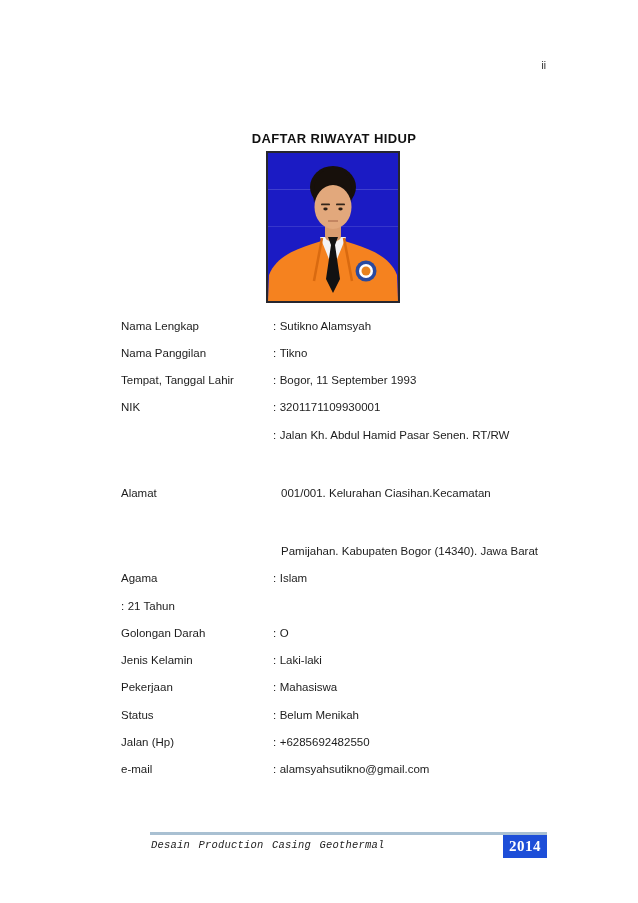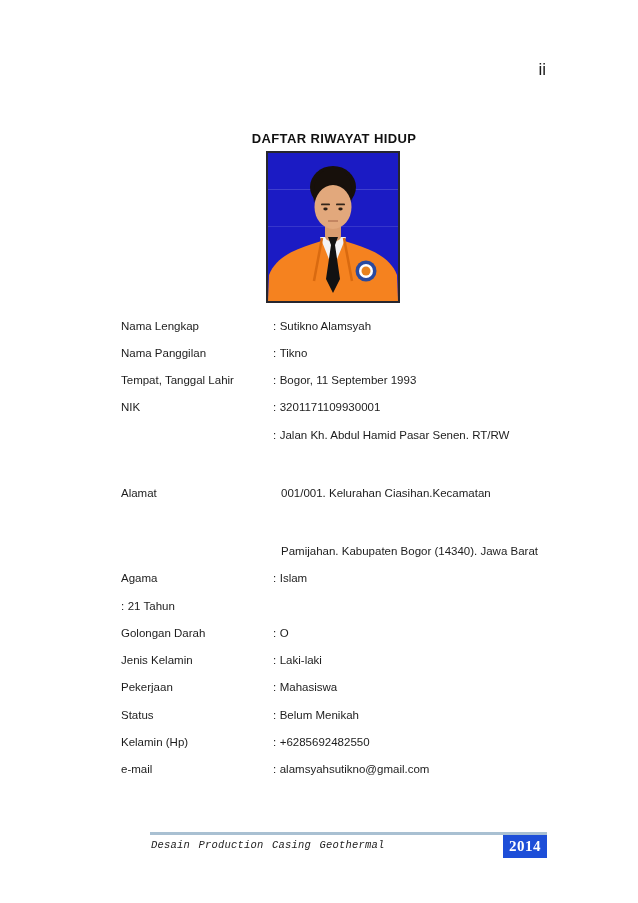--- a/index.html
+++ b/index.html
@@ -9,21 +9,21 @@
     height: 903px;
     background: #ffffff;
     font-family: "Liberation Sans", sans-serif;
     color: #1a1a1a;
     overflow: hidden;
   }
   .page-number {
     position: absolute;
     top: 60px;
     right: 92px;
-    font-size: 17px;
+    font-size: 10px;
     color: #1a1a1a;
   }
   .title {
     position: absolute;
     top: 131px;
     left: 121px;
     width: 426px;
     margin: 0;
     text-align: center;
     font-size: 13px;
@@ -212,21 +212,21 @@
           <div class="vline"><span class="colon">:</span><span>Mahasiswa</span></div>
         </div>
   </div>
       <div class="row">
     <div class="flabel">Status</div>
     <div class="fvalue">
           <div class="vline"><span class="colon">:</span><span>Belum Menikah</span></div>
         </div>
   </div>
       <div class="row">
-    <div class="flabel">Kelamin (Hp)</div>
+    <div class="flabel">Jalan (Hp)</div>
     <div class="fvalue">
           <div class="vline"><span class="colon">:</span><span>+6285692482550</span></div>
         </div>
   </div>
       <div class="row">
     <div class="flabel">e-mail</div>
     <div class="fvalue">
           <div class="vline"><span class="colon">:</span><span>alamsyahsutikno@gmail.com</span></div>
         </div>
   </div>

